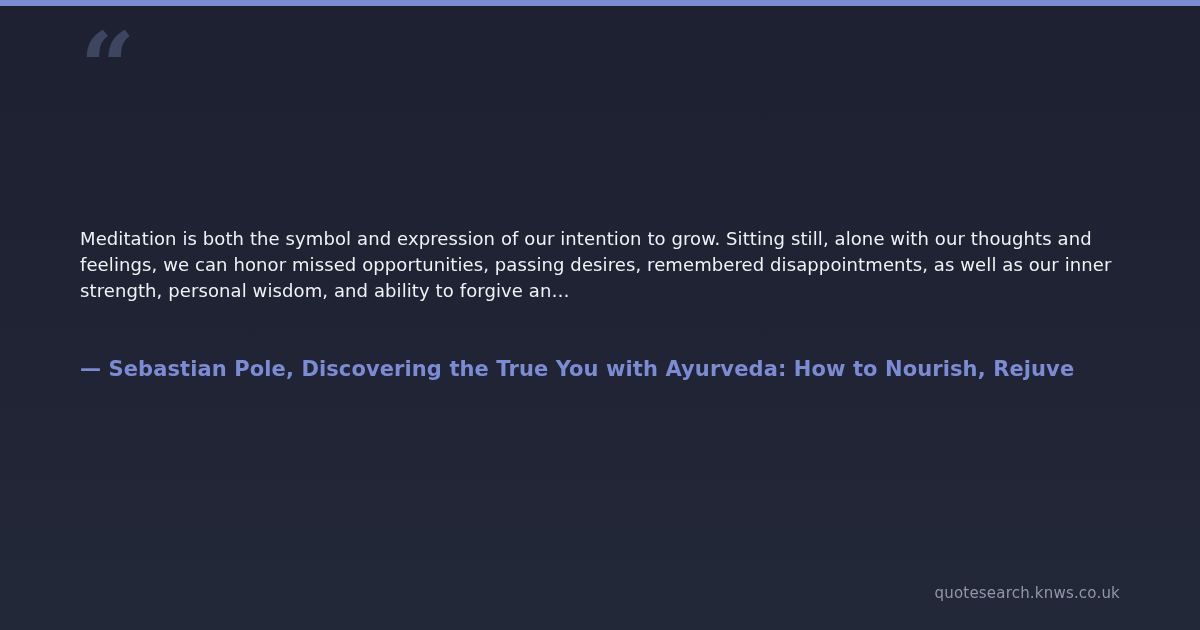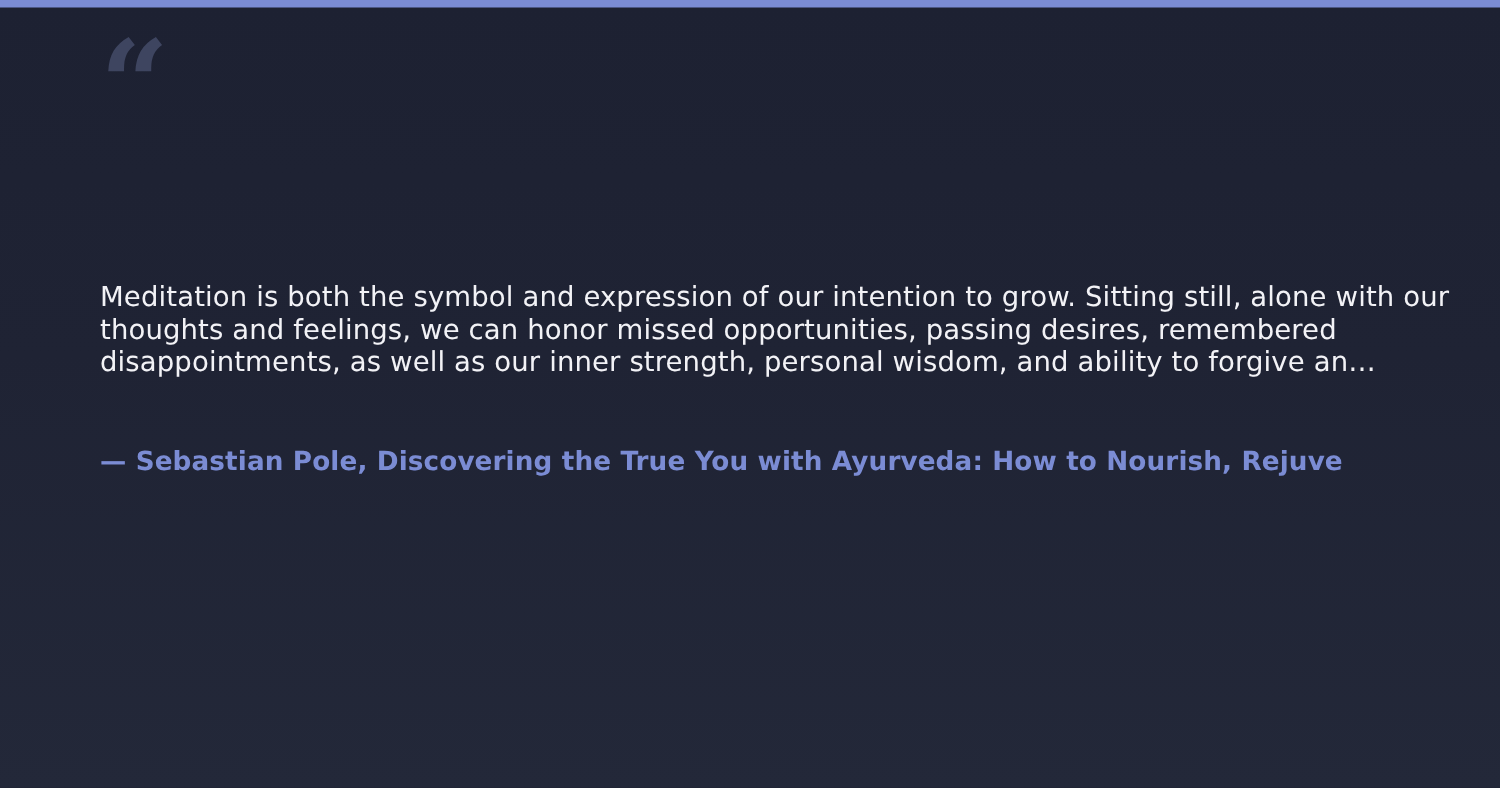--- a/index.html
+++ b/index.html
@@ -49,21 +49,21 @@
 
   .quote-body {
     position: absolute;
     left: 80px;
     top: 226px;
     width: 1090px;
   }
 
   .quote-text {
     margin: 0;
-    font-size: 22px;
+    font-size: 18px;
     line-height: 25.8px;
     color: #f2f2f6;
     font-weight: 400;
     letter-spacing: 0.1px;
     white-space: pre-wrap;
   }
 
   .attribution {
     position: absolute;
     left: 80px;
@@ -96,14 +96,15 @@
   <div class="accent-bar"></div>
 
   <div class="quote-mark">“</div>
 
   <div class="quote-body">
     <p class="quote-text">Meditation is both the symbol and expression of our intention to grow. Sitting still, alone with our thoughts and feelings, we can honor missed opportunities, passing desires, remembered disappointments, as well as our inner strength, personal wisdom, and ability to forgive an…</p>
   </div>
 
   <div class="attribution">— Sebastian Pole, Discovering the True You with Ayurveda: How to Nourish, Rejuve</div>
 
+  <div class="source-url">quotesearch.knws.co.uk</div>
 
 </div>
 
 </body></html>

